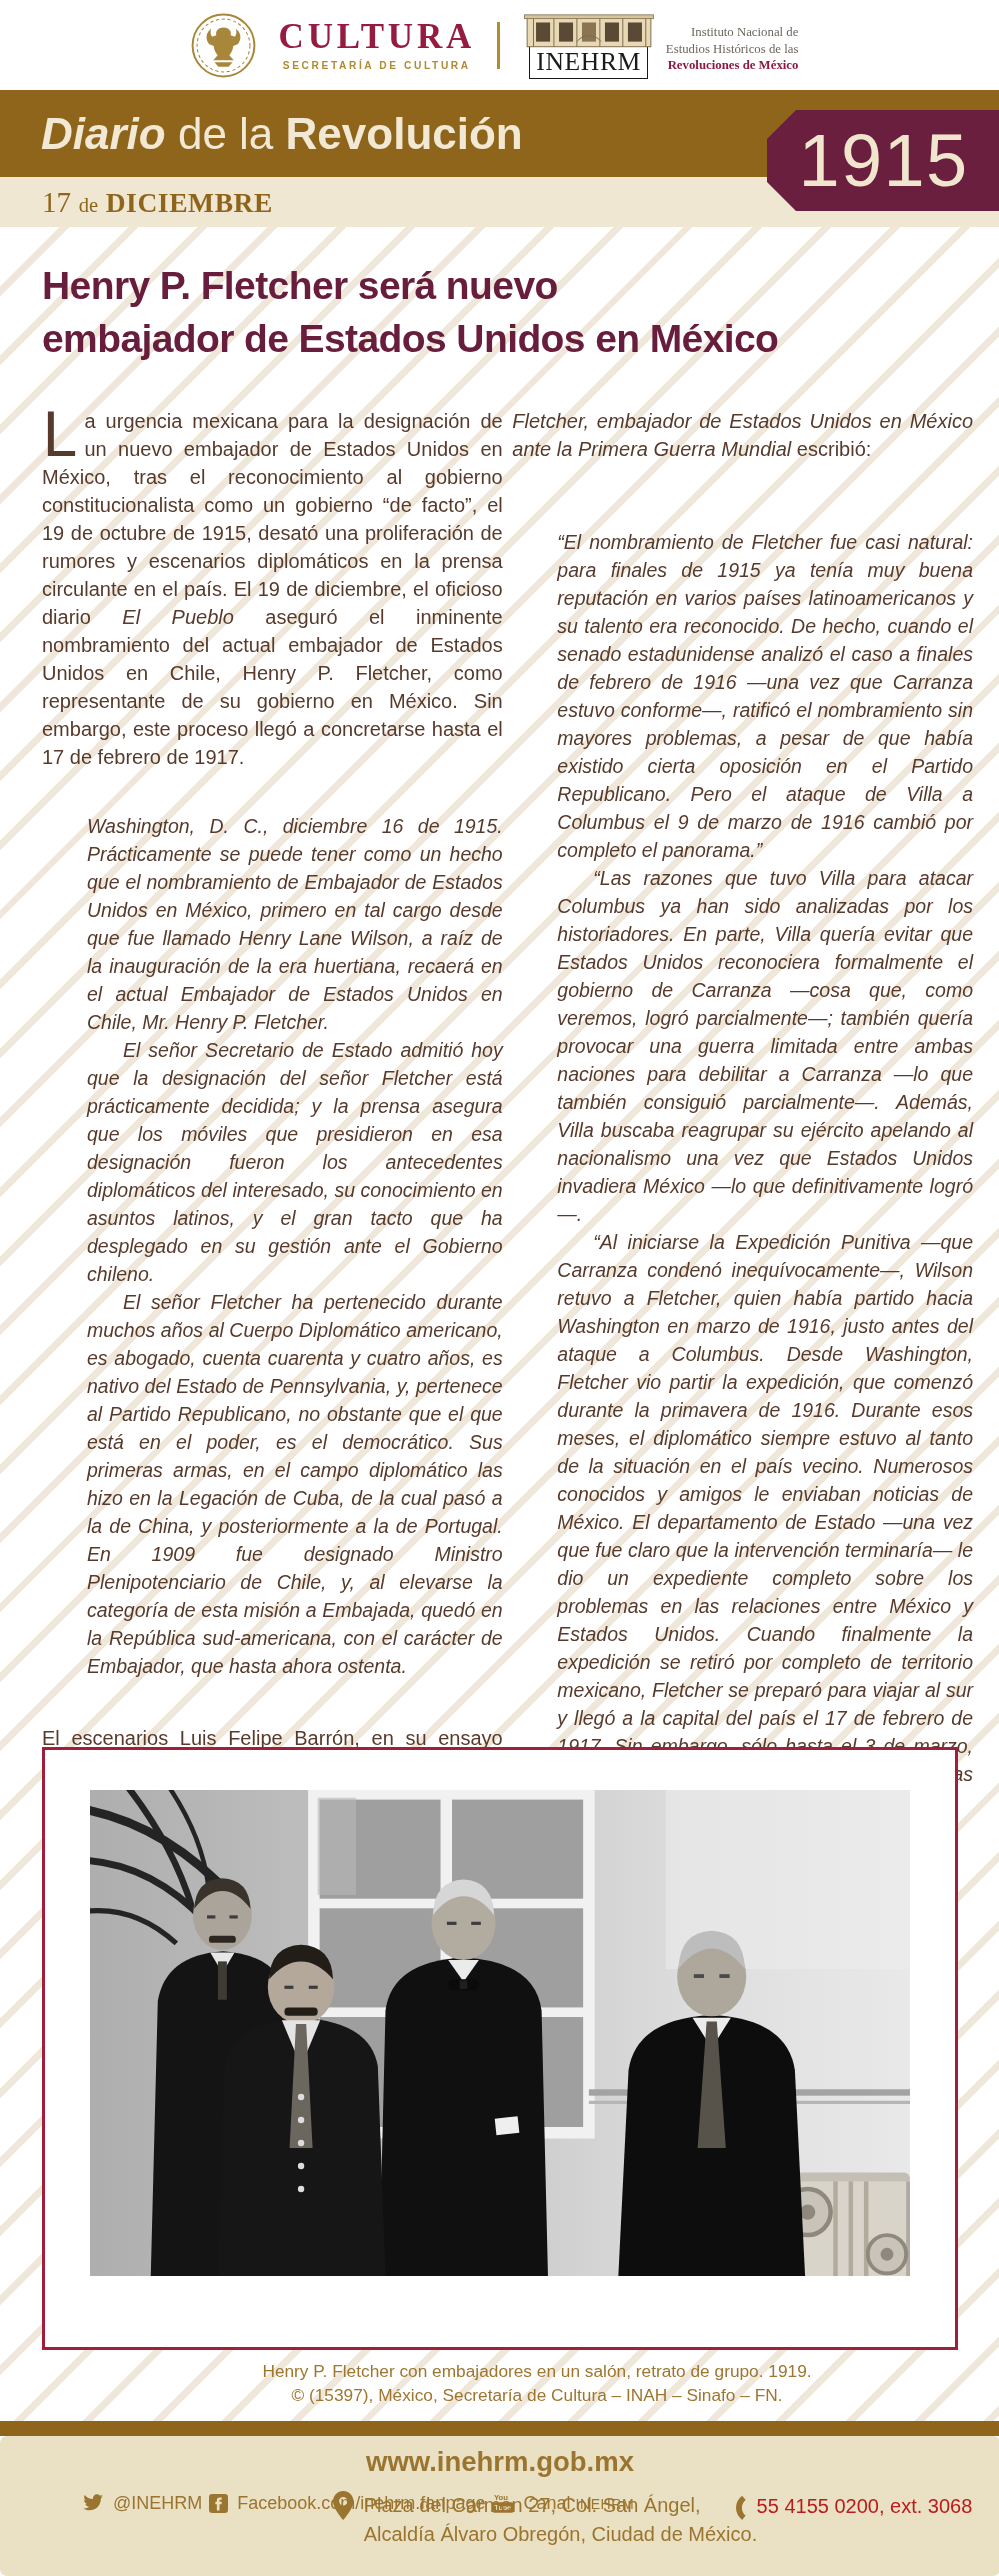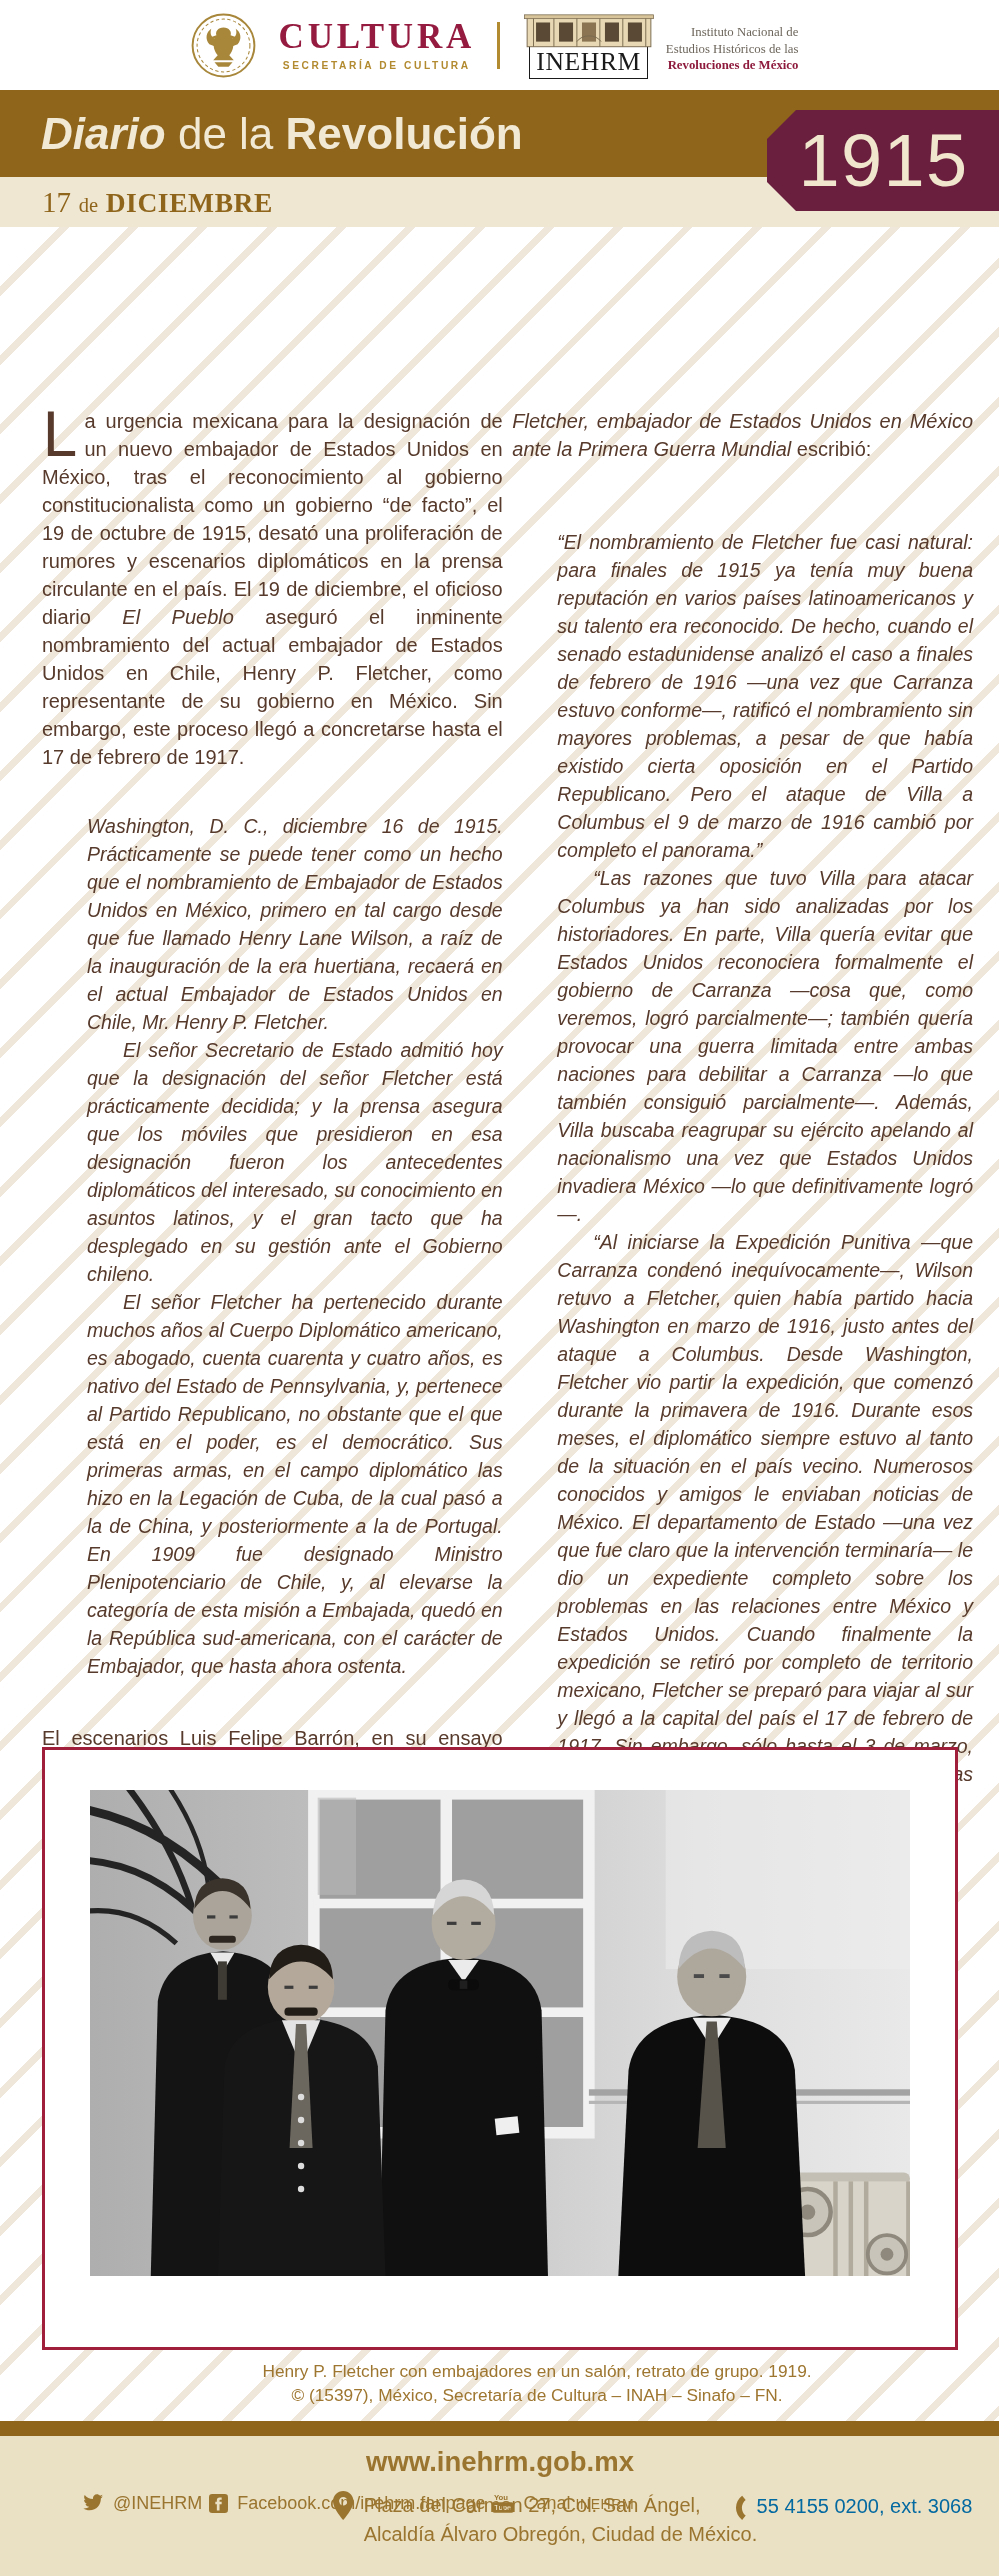--- a/index.html
+++ b/index.html
@@ -65,30 +65,30 @@
   
   .photo-frame{position:absolute;top:1747px;left:42px;width:916px;height:603px;
                background:#ffffff;border:3.2px solid #A01F3A;box-sizing:border-box;}
   .photo{position:absolute;top:40px;left:45px;width:820px;height:486px;background:#c4c4c4;}
   .photo svg{display:block;width:100%;height:100%;}
   .caption{position:absolute;top:2359px;left:0;width:1000px;text-align:center;
            color:#9E7630;font-size:17.3px;line-height:24px;margin-left:37px;}
 
   
   .footbar{position:absolute;top:2421px;left:0;width:1000px;height:15.4px;background:#8F651C;}
-  .footer{position:absolute;top:2436px;left:0;width:1000px;height:140px;background:#EAE0C3;}
+  .footer{position:absolute;top:2436px;left:0;width:1000px;height:140px;background:#EAE0C3;border-radius:7px;}
   .www{position:absolute;top:10.2px;left:0;width:1000px;text-align:center;
        color:#9A7530;font-size:27.5px;font-weight:bold;}
   .social{position:absolute;left:82px;top:56px;display:flex;gap:7px;}
   .social-item{display:flex;align-items:center;gap:9px;color:#9A7530;font-size:18px;}
   .smallcaps{font-size:14px;letter-spacing:0.6px;}
   .address{position:absolute;left:333px;top:55px;display:flex;gap:10.2px;color:#9A7530;
            font-size:20px;line-height:29px;}
   .phone{position:absolute;left:731px;top:59px;display:flex;align-items:flex-start;gap:9px;
-         color:#0369a1;font-size:20px;}
+         color:#b91c1c;font-size:20px;}
   .icon{flex:0 0 auto;}
 </style>
 </head>
 <body>
 
 <div class="page">
 
   <div class="header">
     <svg class="seal" viewBox="0 0 104 104">
       <circle cx="52" cy="52" r="48" fill="none" stroke="#A8873B" stroke-width="3"></circle>
@@ -146,20 +146,24 @@
       <span class="de">de</span>
       <span class="month">DICIEMBRE</span>
     </div>
   </div>
   <div class="year-badge">
     <span>1915</span>
   </div>
 
   <div class="stripes"></div>
 
+  <div class="headline">
+    <div>Henry P. Fletcher será nuevo</div>
+    <div>embajador de Estados Unidos en México</div>
+  </div>
 
   <div class="article">
     <div class="col">
         <p class="para body"><span class="dropcap">L</span><span>a urgencia mexicana para la designación de un nuevo embajador de Estados Unidos en México, tras el reconocimiento al gobierno constitucionalista como un gobierno “de facto”, el 19 de octubre de 1915, desató una proliferación de rumores y escenarios diplomáticos en la prensa circulante en el país. El 19 de diciembre, el oficioso diario </span><span class="it">El Pueblo</span><span> aseguró el inminente nombramiento del actual embajador de Estados Unidos en Chile, Henry P. Fletcher, como representante de su gobierno en México. Sin embargo, este proceso llegó a concretarse hasta el 17 de febrero de 1917.</span></p>
         <p class="para quote mt-q"><span class="it">Washington, D. C., diciembre 16 de 1915. Prácticamente se puede tener como un hecho que el nombramiento de Embajador de Estados Unidos en México, primero en tal cargo desde que fue llamado Henry Lane Wilson, a raíz de la inauguración de la era huertiana, recaerá en el actual Embajador de Estados Unidos en Chile, Mr. Henry P. Fletcher.</span></p>
         <p class="para quote indent"><span class="it">El señor Secretario de Estado admitió hoy que la designación del señor Fletcher está prácticamente decidida; y la prensa asegura que los móviles que presidieron en esa designación fueron los antecedentes diplomáticos del interesado, su conocimiento en asuntos latinos, y el gran tacto que ha desplegado en su gestión ante el Gobierno chileno.</span></p>
         <p class="para quote indent"><span class="it">El señor Fletcher ha pertenecido durante muchos años al Cuerpo Diplomático americano, es abogado, cuenta cuarenta y cuatro años, es nativo del Estado de Pennsylvania, y, pertenece al Partido Republicano, no obstante que el que está en el poder, es el democrático. Sus primeras armas, en el campo diplomático las hizo en la Legación de Cuba, de la cual pasó a la de China, y posteriormente a la de Portugal. En 1909 fue designado Ministro Plenipotenciario de Chile, y, al elevarse la categoría de esta misión a Embajada, quedó en la República sud-americana, con el carácter de Embajador, que hasta ahora ostenta.</span></p>
         <p class="para body mt-p"><span>El escenarios Luis Felipe Barrón, en su ensayo </span><span class="it">Estabilidad primero e inversionistas después. Henry P.</span></p>
       </div>
     <div class="col">

